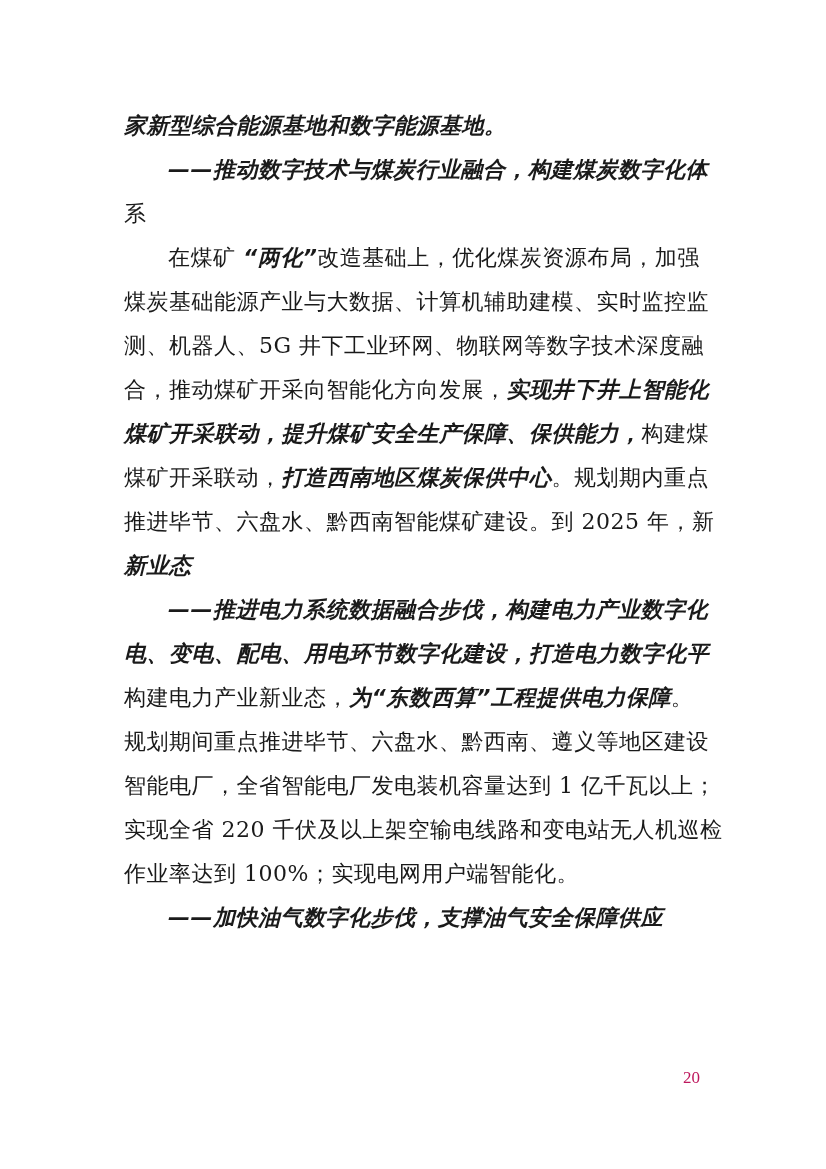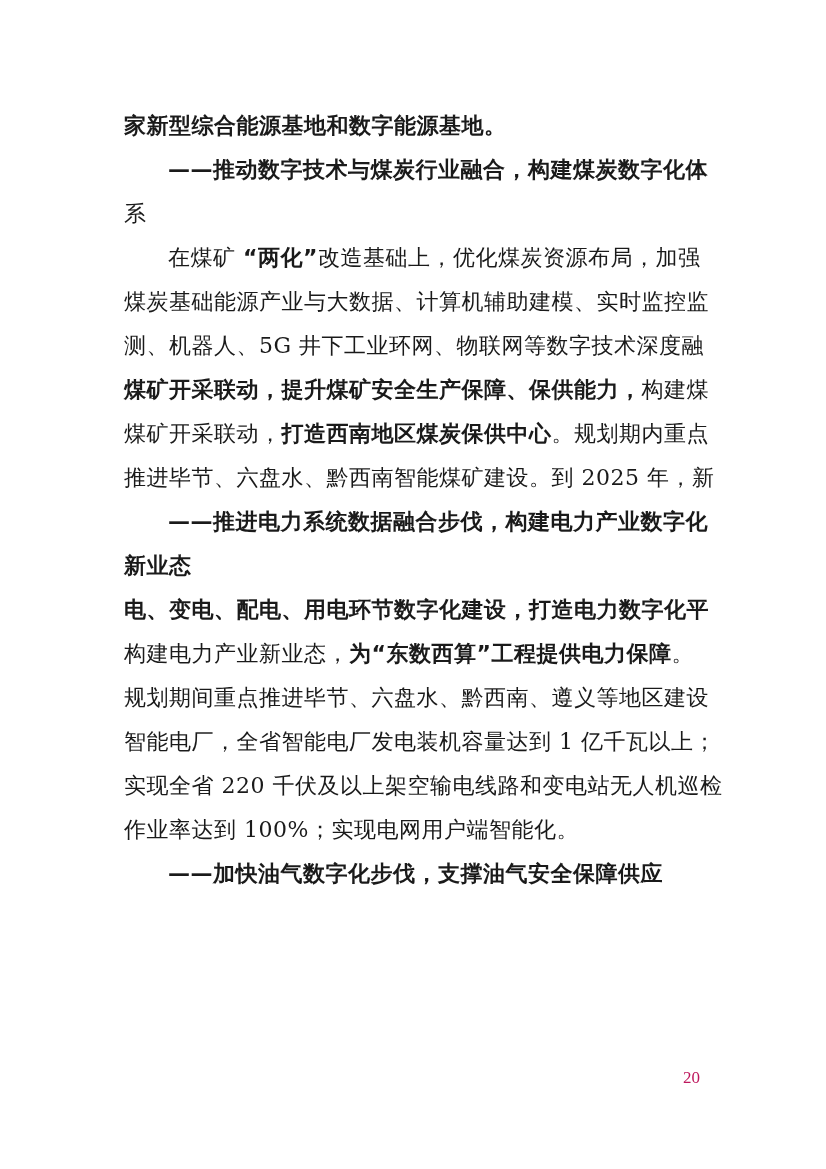--- a/index.html
+++ b/index.html
@@ -2,39 +2,40 @@
 <html><head>
 <meta charset="utf-8">
 <style>
   html, body { margin: 0; padding: 0; background: #ffffff; }
   body { width: 826px; height: 1169px; position: relative; overflow: hidden;
          font-family: "DejaVu Serif", "Liberation Serif", serif; color: #1a1a1a; }
   .page { position: absolute; left: 124px; top: 104px; width: 578px; }
   .line { height: 44px; line-height: 44px; font-size: 22px; white-space: nowrap;
           letter-spacing: 0.5px; text-align: justify; }
   .line.indent { padding-left: 44px; }
-  .b { font-weight: bold; font-family: "DejaVu Sans", "Liberation Sans", sans-serif; }
+  .b { font-weight: bold; font-family: "DejaVu Sans", "Liberation Sans", sans-serif; font-style: italic; }
   .pagenum { position: absolute; left: 683px; top: 1068px; font-size: 17px;
              font-family: "Liberation Serif", serif; color: #be185d; }
 </style>
 </head>
 <body>
 
 <div class="page" id="doc">
     <div class="line"><span class="b">家新型综合能源基地和数字能源基地。</span></div>
     <div class="line indent"><span class="b">——推动数字技术与煤炭行业融合，构建煤炭数字化体</span></div>
     <div class="line"><span>系</span></div>
     <div class="line indent"><span>在煤矿 </span><span class="b">“两化”</span><span>改造基础上，优化煤炭资源布局，加强</span></div>
     <div class="line"><span>煤炭基础能源产业与大数据、计算机辅助建模、实时监控监</span></div>
     <div class="line"><span>测、机器人、5G 井下工业环网、物联网等数字技术深度融</span></div>
+    <div class="line"><span>合，推动煤矿开采向智能化方向发展，</span><span class="b">实现井下井上智能化</span></div>
     <div class="line"><span class="b">煤矿开采联动，提升煤矿安全生产保障、保供能力，</span><span>构建煤</span></div>
     <div class="line"><span>煤矿开采联动，</span><span class="b">打造西南地区煤炭保供中心</span><span>。规划期内重点</span></div>
     <div class="line"><span>推进毕节、六盘水、黔西南智能煤矿建设。到 2025 年，新</span></div>
+    <div class="line"><span class="b">新业态</span></div>
     <div class="line indent"><span class="b">——推进电力系统数据融合步伐，构建电力产业数字化</span></div>
-    <div class="line"><span class="b">新业态</span></div>
     <div class="line"><span class="b">电、变电、配电、用电环节数字化建设，打造电力数字化平</span></div>
     <div class="line"><span>构建电力产业新业态，</span><span class="b">为“东数西算”工程提供电力保障</span><span>。</span></div>
     <div class="line"><span>规划期间重点推进毕节、六盘水、黔西南、遵义等地区建设</span></div>
     <div class="line"><span>智能电厂，全省智能电厂发电装机容量达到 1 亿千瓦以上；</span></div>
     <div class="line"><span>实现全省 220 千伏及以上架空输电线路和变电站无人机巡检</span></div>
     <div class="line"><span>作业率达到 100%；实现电网用户端智能化。</span></div>
     <div class="line indent"><span class="b">——加快油气数字化步伐，支撑油气安全保障供应</span></div>
   </div>
 <div class="pagenum">20</div>
 

